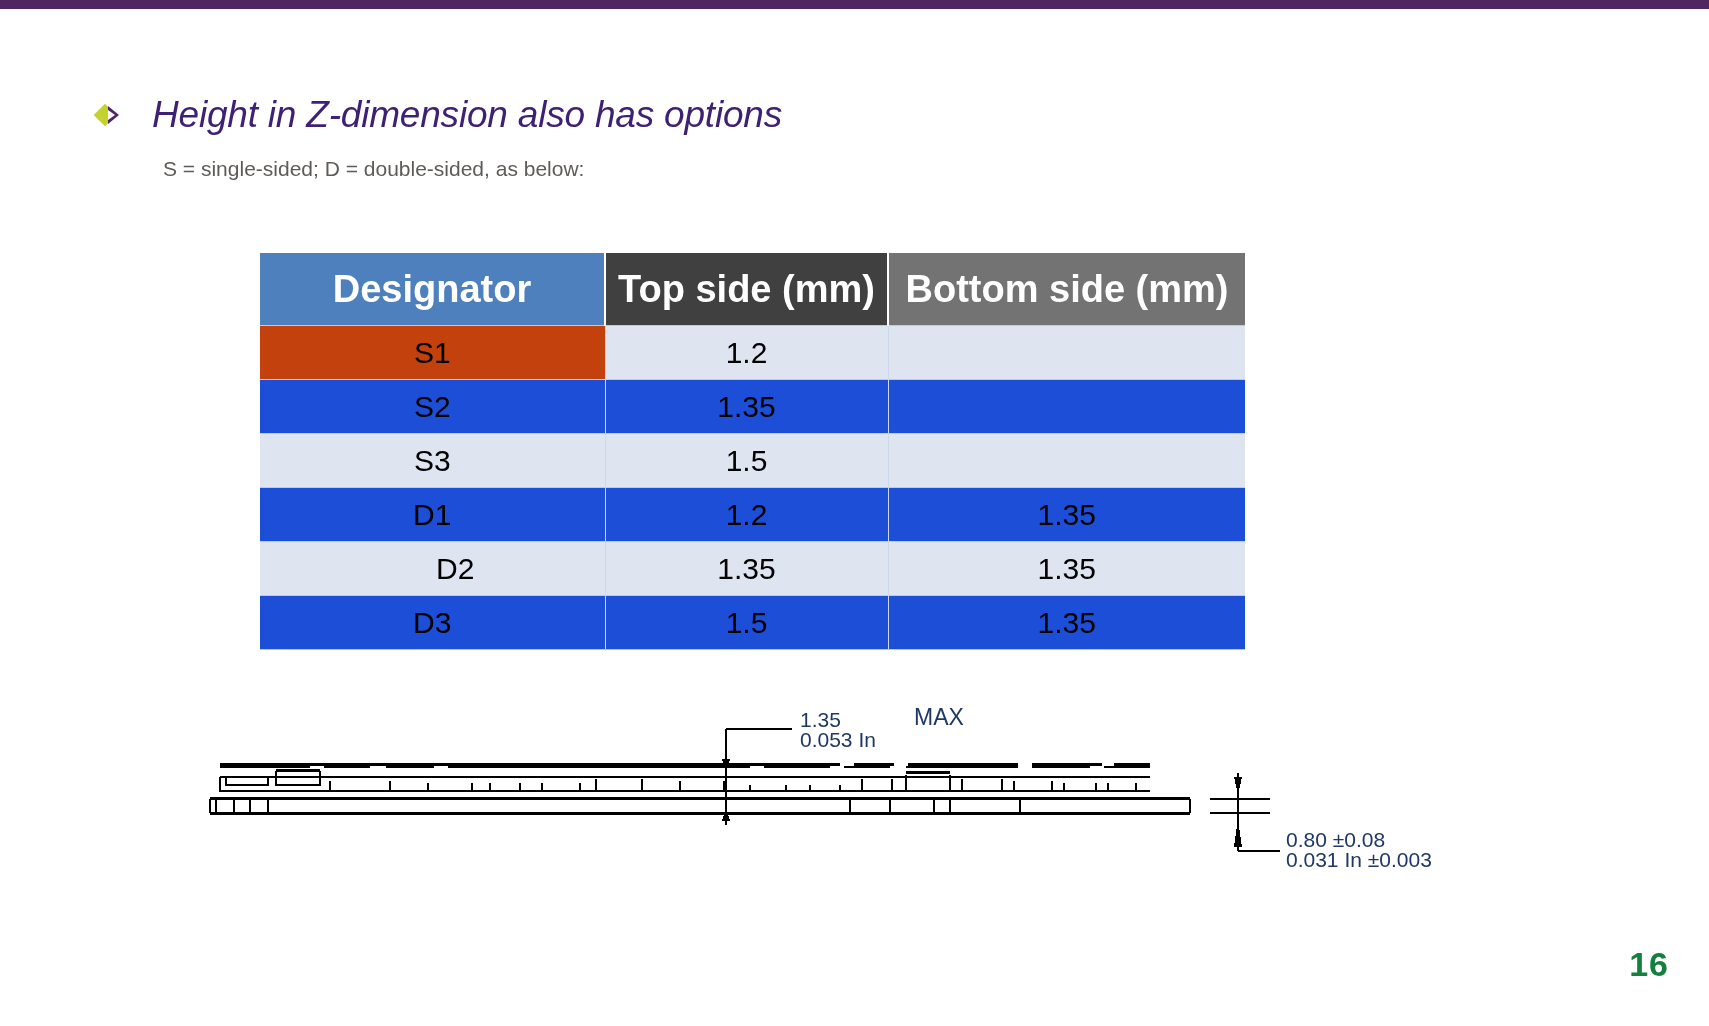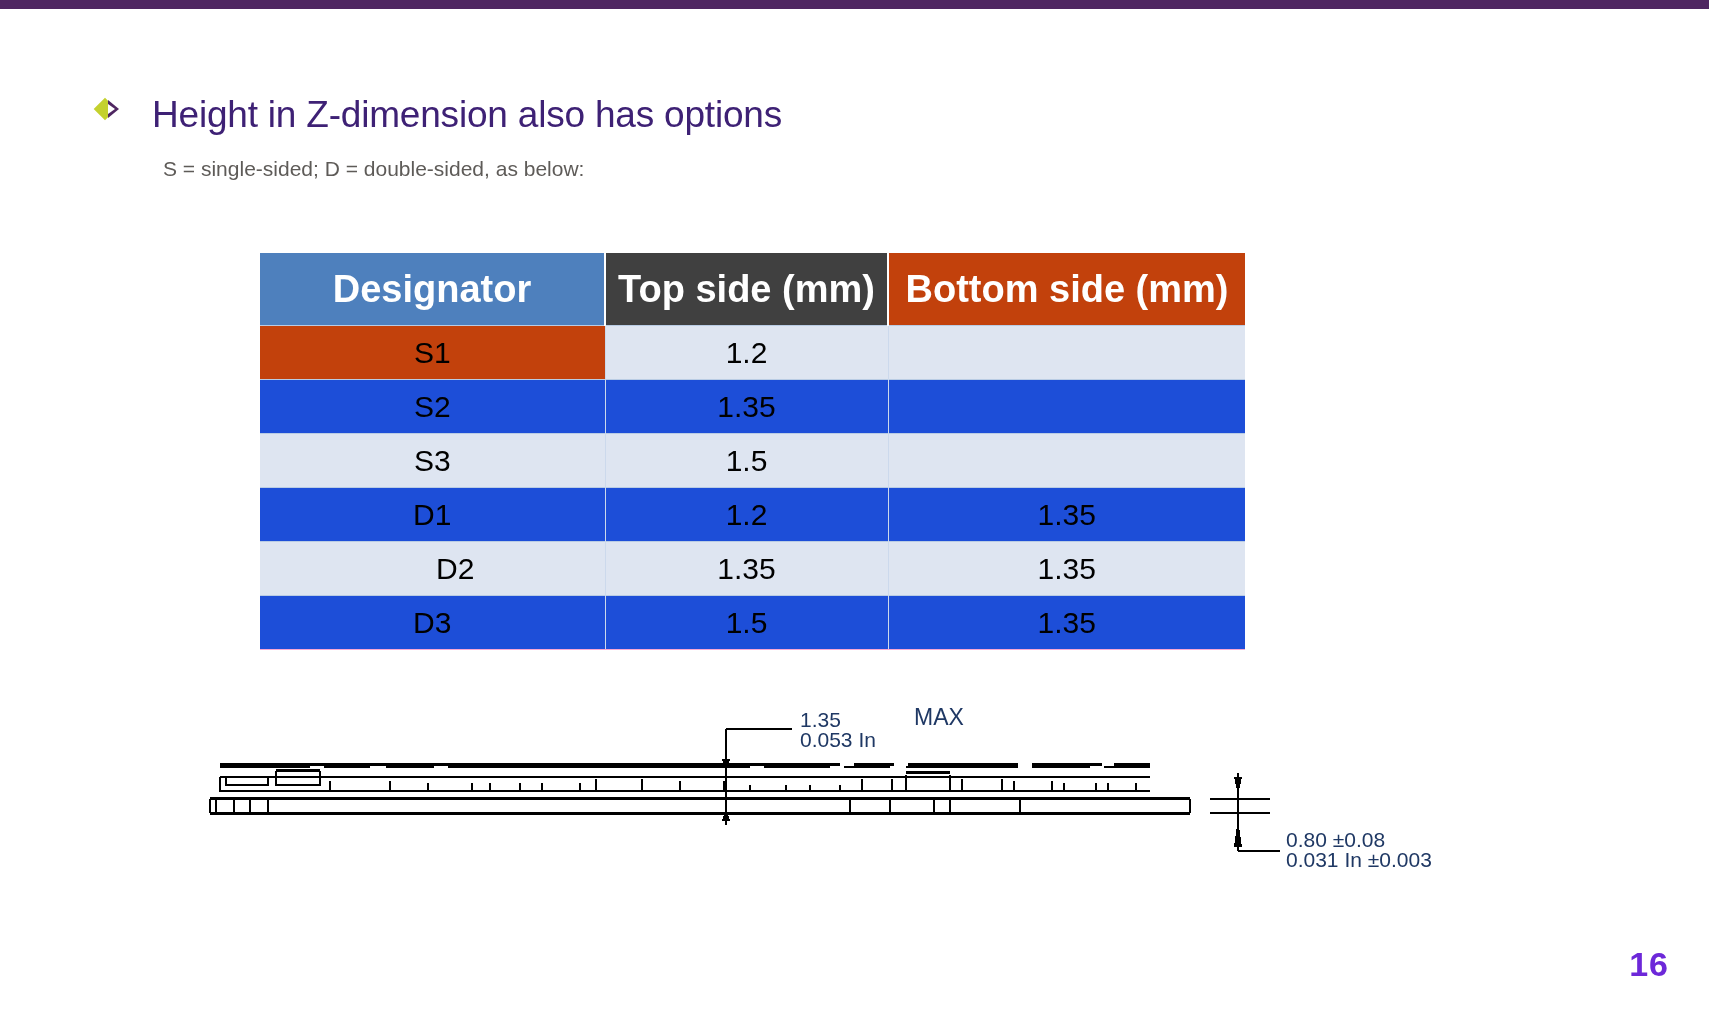--- a/index.html
+++ b/index.html
@@ -33,21 +33,22 @@
     width: 1709px;
     height: 1017px;
   }
 
   
   .title-row {
     position: absolute;
     left: 96px;
     top: 85px;
     display: flex;
-    align-items: flex-start;
+    align-items: center;
+    font-style: italic;
   }
   .bullet-icon {
     width: 34px;
     height: 30px;
     position: relative;
     flex: 0 0 auto;
     margin-right: 22px;
   }
   .bullet-icon .diamond {
     position: absolute;
@@ -168,21 +169,21 @@
   <table class="data-table">
     <colgroup>
       <col class="col-desig">
         <col class="col-top">
         <col class="col-bot">
     </colgroup>
     <thead>
       <tr>
         <th style="background: rgb(78, 128, 189); color: rgb(255, 255, 255);">Designator</th>
         <th style="background: #404040; color: rgb(255, 255, 255);">Top side (mm)</th>
-        <th style="background: #c2410c; color: rgb(255, 255, 255);">Bottom side (mm)</th>
+        <th style="background: #737373; color: rgb(255, 255, 255);">Bottom side (mm)</th>
       </tr>
     </thead>
     <tbody>
       <tr class="alt">
         <td style="background: #c2410c;">S1</td>
         <td style="background: rgb(222, 229, 241);">1.2</td>
         <td style="background: rgb(222, 229, 241);"></td>
       </tr>
       <tr class="plain">
         <td>S2</td>
@@ -285,15 +286,15 @@
         <text id="cal0-q" x="724" y="26" font-family="Liberation Sans, sans-serif" font-size="23" fill="#1F3864">MAX</text>
       </g>
 
       <g>
         <text id="cal1-l1" x="1096" y="148" font-family="Liberation Sans, sans-serif" font-size="21" fill="#1F3864">0.80 ±0.08</text>
         <text id="cal1-l2" x="1096" y="168" font-family="Liberation Sans, sans-serif" font-size="21" fill="#1F3864">0.031 In ±0.003</text>
       </g>
     </svg>
   </div>
 
-  <div class="page-number" style="color: #6d28d9;">16</div>
+  <div class="page-number" style="color: #15803d;">16</div>
 
 </div>
 
 </body></html>

